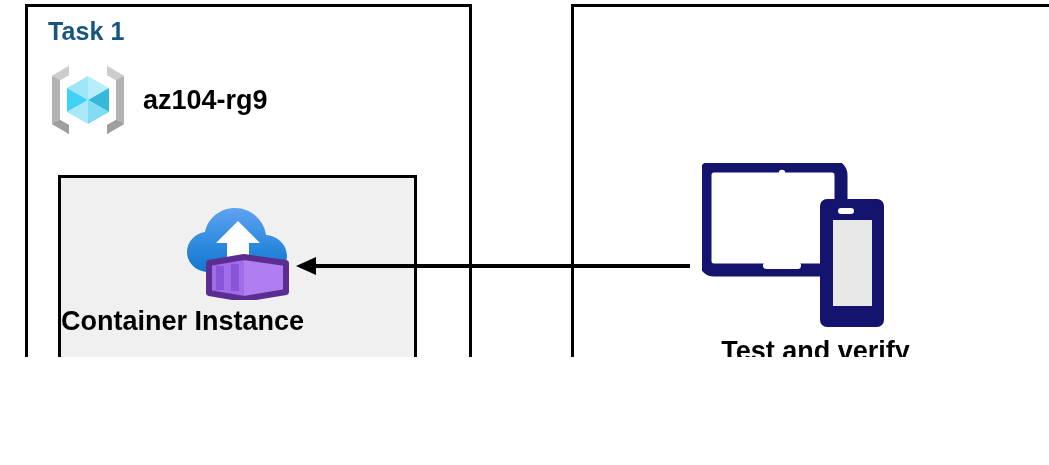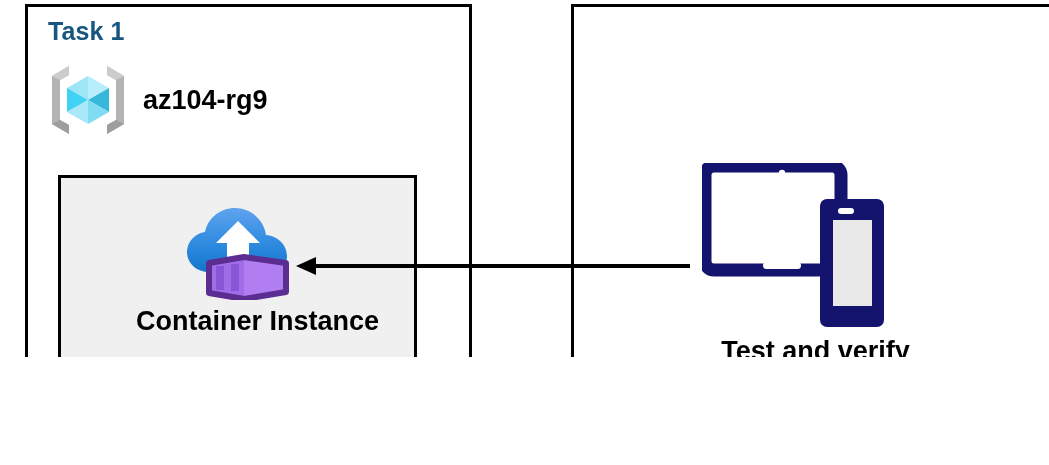--- a/index.html
+++ b/index.html
@@ -75,26 +75,25 @@
     transform: translateX(-50%);
     width: 104px;
     height: 100px;
     display: block;
   }
   #aci-label {
     position: absolute;
     left: 0;
     right: 0;
     top: 128px;
-    text-align: center;
+    text-align: left;
     color: #000000;
     font-size: 27px;
     font-weight: bold;
     white-space: nowrap;
-    padding-left: 40px;
   }
 
   
   #flow-arrow {
     position: absolute;
     left: 272px;
     top: 250px;
     width: 408px;
     height: 34px;
     display: block;

